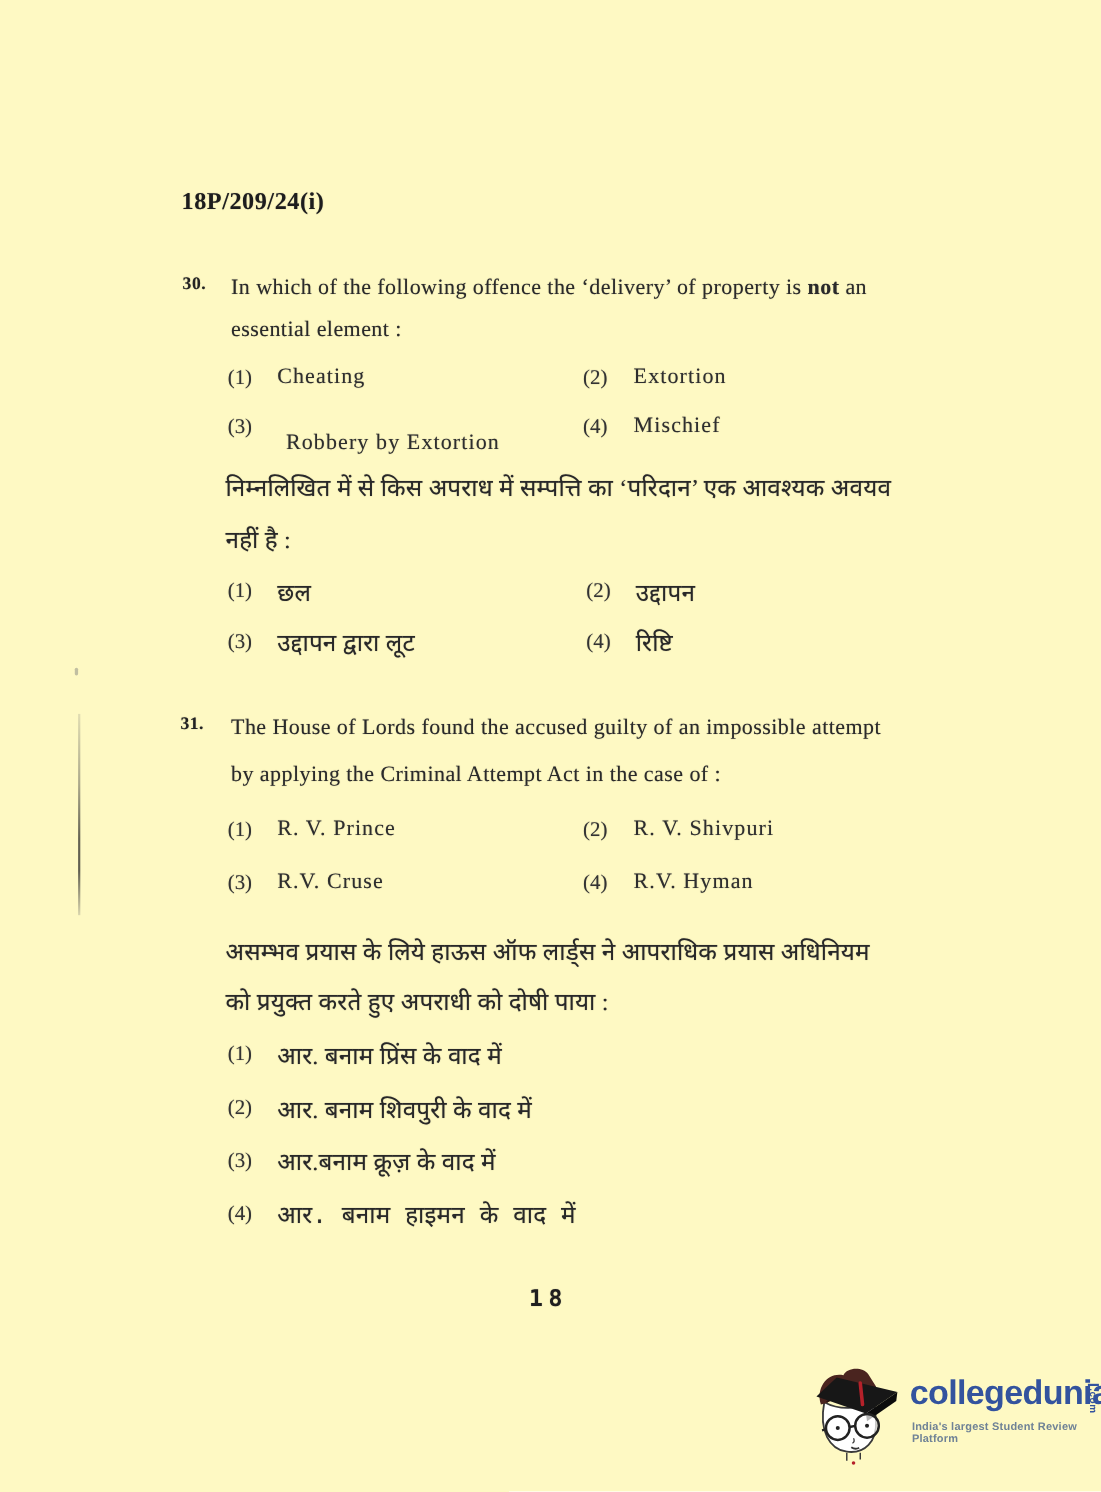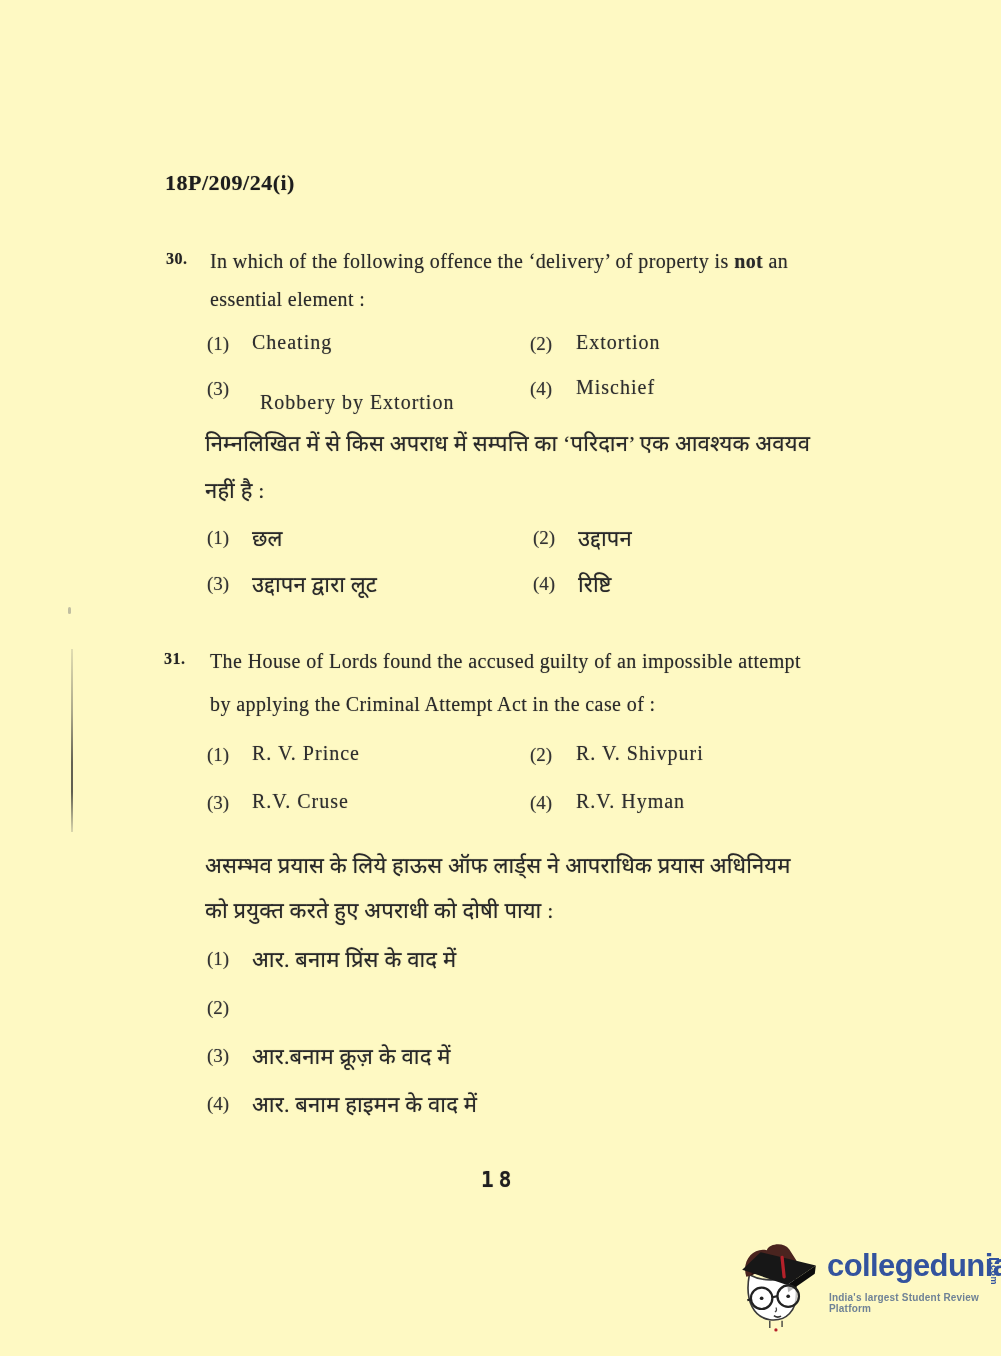--- a/index.html
+++ b/index.html
@@ -97,24 +97,25 @@
   <div class="abs scan en-opt" style="left:252px;top:790px;">R.V. Cruse</div>
   <div class="abs scan onum" style="left:530px;top:792px;">(4)</div>
   <div class="abs scan en-opt" style="left:576px;top:790px;">R.V. Hyman</div>
 
   <div class="abs scan hi" style="left:205px;top:849px;">असम्भव प्रयास के लिये हाऊस ऑफ लार्ड्स ने आपराधिक प्रयास अधिनियम</div>
   <div class="abs scan hi" style="left:205px;top:894px;">को प्रयुक्त करते हुए अपराधी को दोषी पाया :</div>
 
   <div class="abs scan onum" style="left:207px;top:948px;">(1)</div>
   <div class="abs scan hi" style="left:252px;top:943px;text-align:center;">आर. बनाम प्रिंस के वाद में</div>
   <div class="abs scan onum" style="left:207px;top:997px;">(2)</div>
+  <div class="abs scan hi" style="left:252px;top:992px;">आर. बनाम शिवपुरी के वाद में</div>
   <div class="abs scan onum" style="left:207px;top:1045px;">(3)</div>
   <div class="abs scan hi" style="left:252px;top:1040px;">आर.बनाम क्रूज़ के वाद में</div>
   <div class="abs scan onum" style="left:207px;top:1093px;">(4)</div>
-  <div class="abs scan hi" style="left:252px;top:1088px;">आर. बनाम हाइमन के वाद में</div>
+  <div class="abs scan hi" style="left:252px;top:1088px;font-family:Liberation Mono, monospace;">आर. बनाम हाइमन के वाद में</div>
 
   <div class="abs scan pageno" style="left:481px;top:1168px;">18</div>
 
   <div class="vline"></div>
   <div class="tick"></div>
 
   <div class="logo">
     <svg class="mascot" viewBox="0 0 90 90" aria-hidden="true">
 
       <path d="M16 34 C11 60 21 76 36 78 C52 80 63 69 62 50 L60 32 C47 41 29 41 16 34 Z" fill="#ffffff" stroke="#3a3a3a" stroke-width="1.6"></path>

